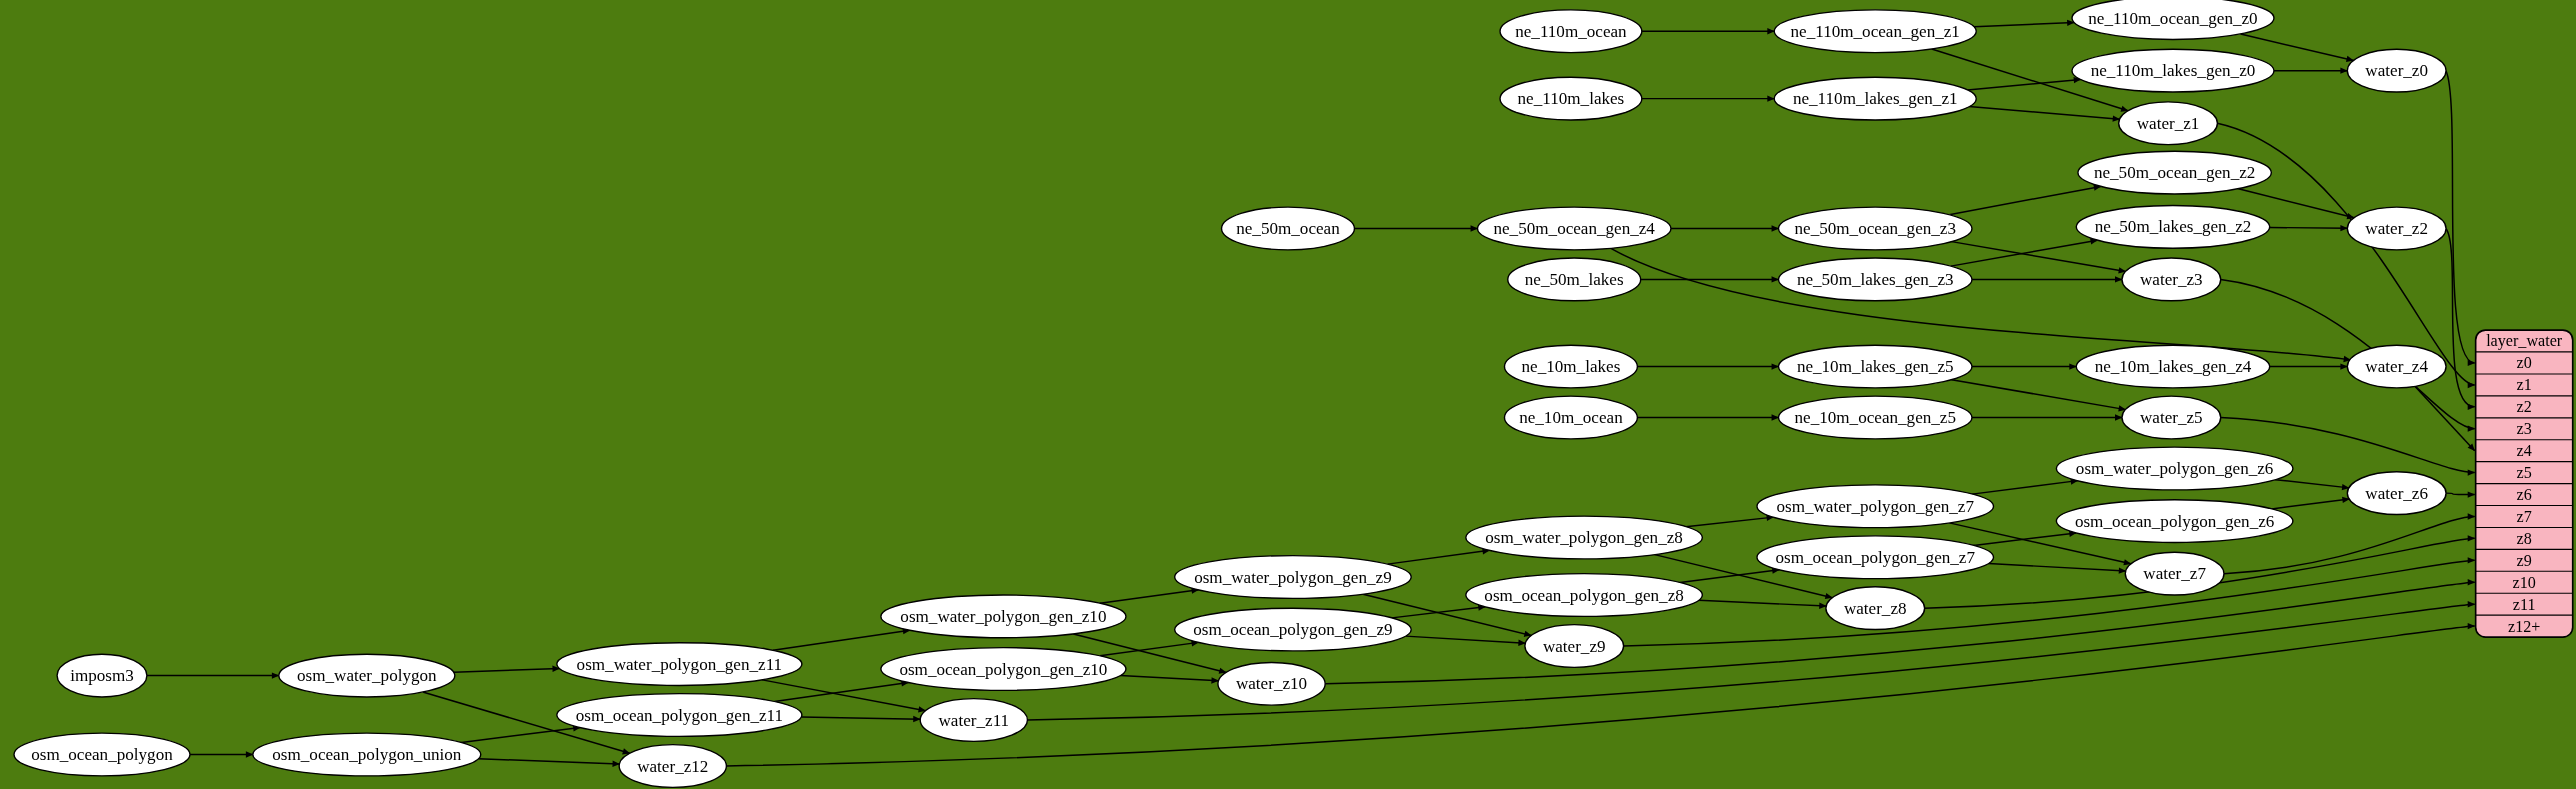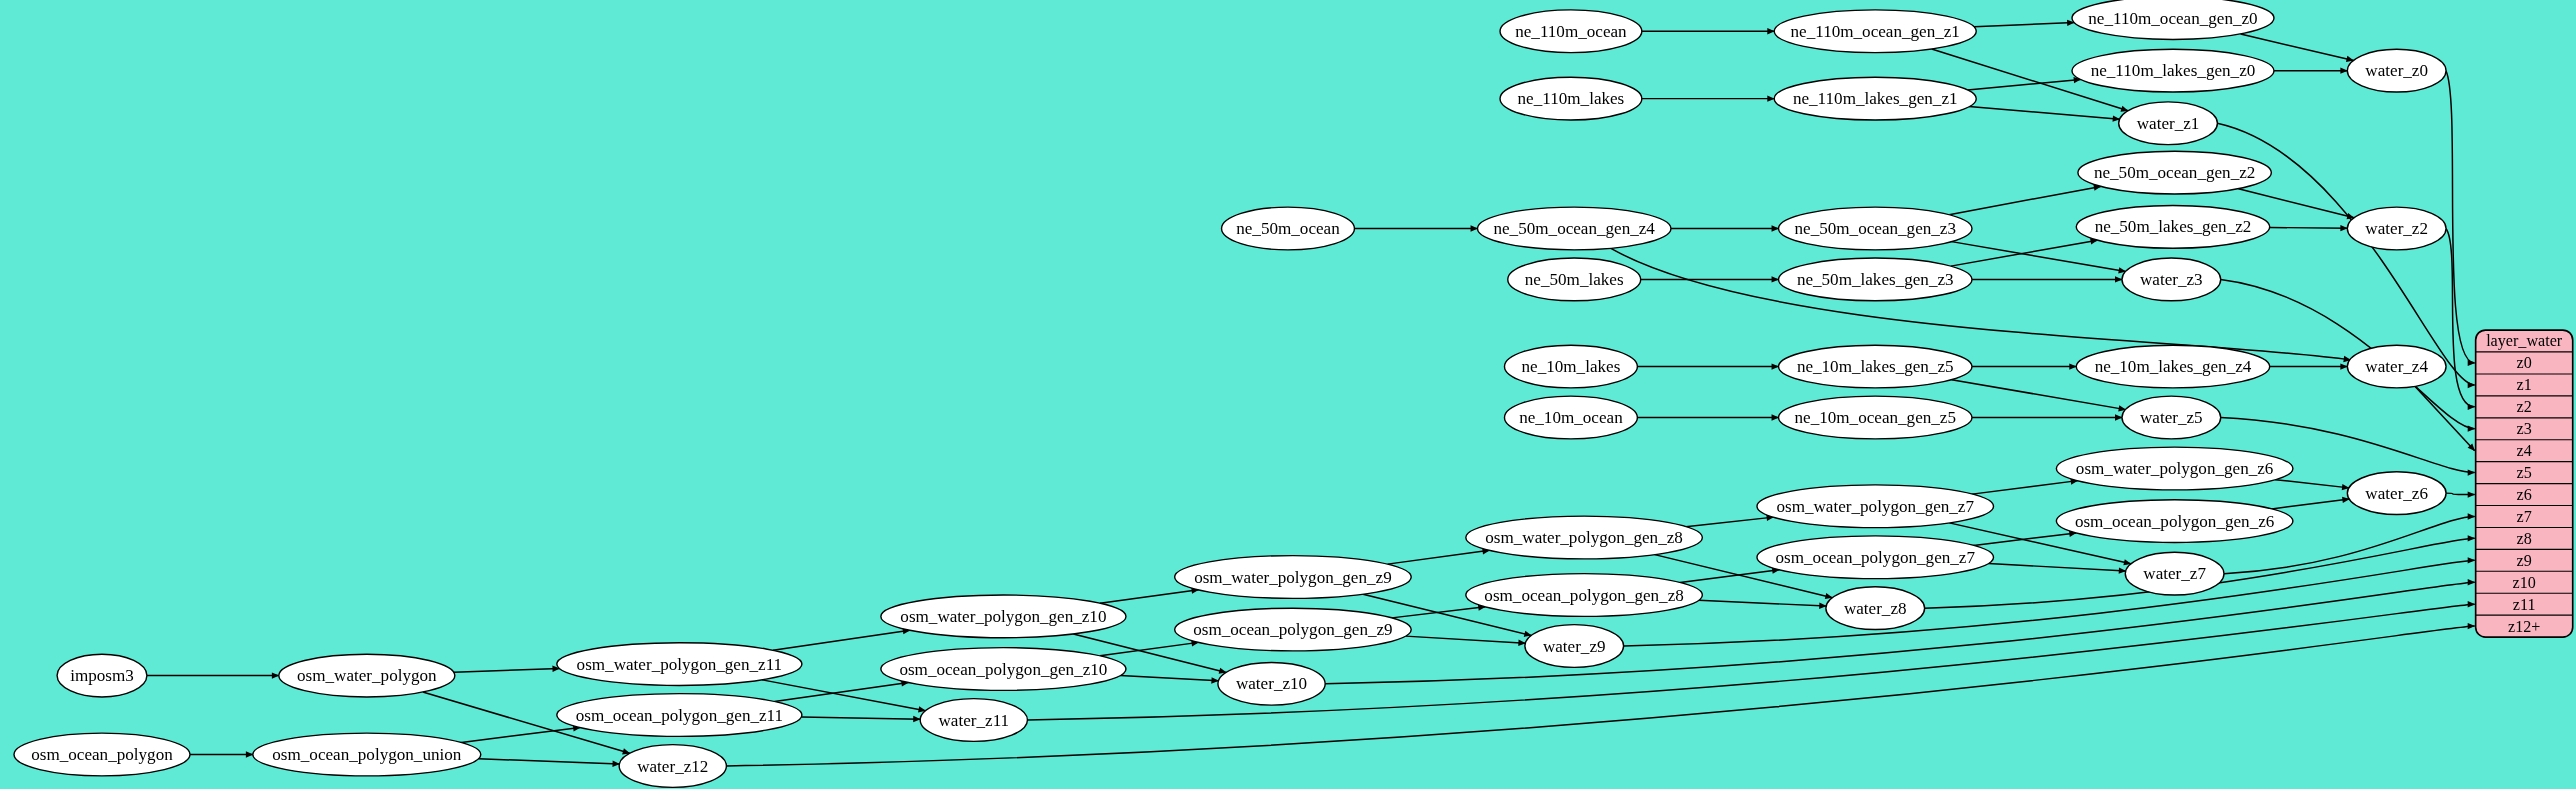--- a/index.html
+++ b/index.html
@@ -1,16 +1,16 @@
 <!DOCTYPE html>
 <html style="font-size:11.5px"><head>
 <meta charset="utf-8">
 <style>
   html, body { margin: 0; padding: 0; background: #ffffff; }
-  #stage { width: 2576px; height: 789px; background: #5eead4; }
+  #stage { width: 2576px; height: 789px; background: #4d7c0f; }
   svg { display: block; }
   .edge { fill: none; stroke: #000000; stroke-width: 0.9; }
   .node-shape { fill: #ffffff; stroke: #000000; stroke-width: 0.85; }
   .node-label {
     font-family: "Liberation Serif", "DejaVu Serif", serif;
     font-size: 10.4px; text-anchor: middle; fill: #000000;
   }
   .table-box { stroke: #000000; stroke-width: 1; }
   .table-sep { stroke: #000000; stroke-width: 0.7; }
   .table-label {

